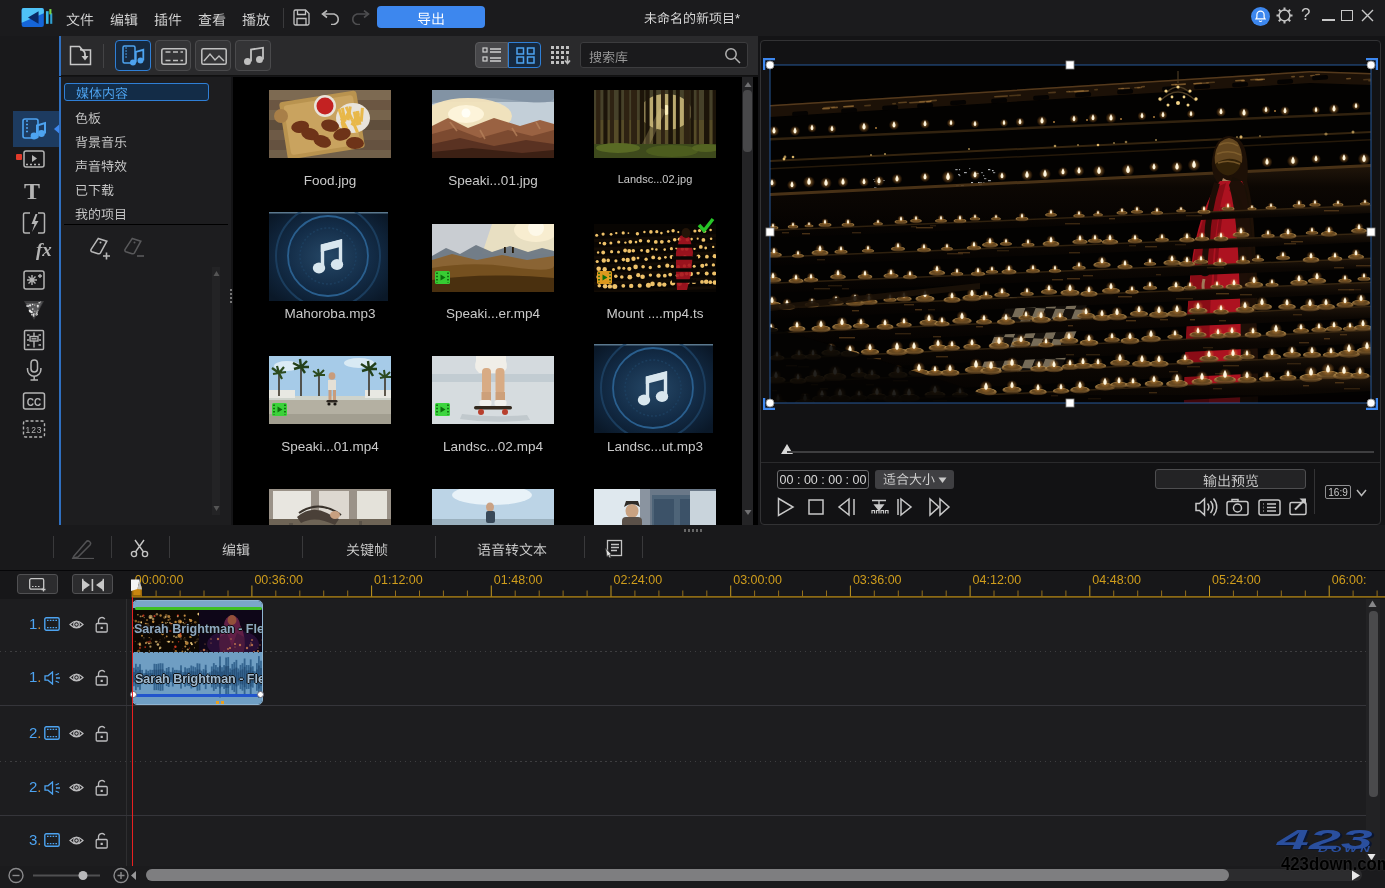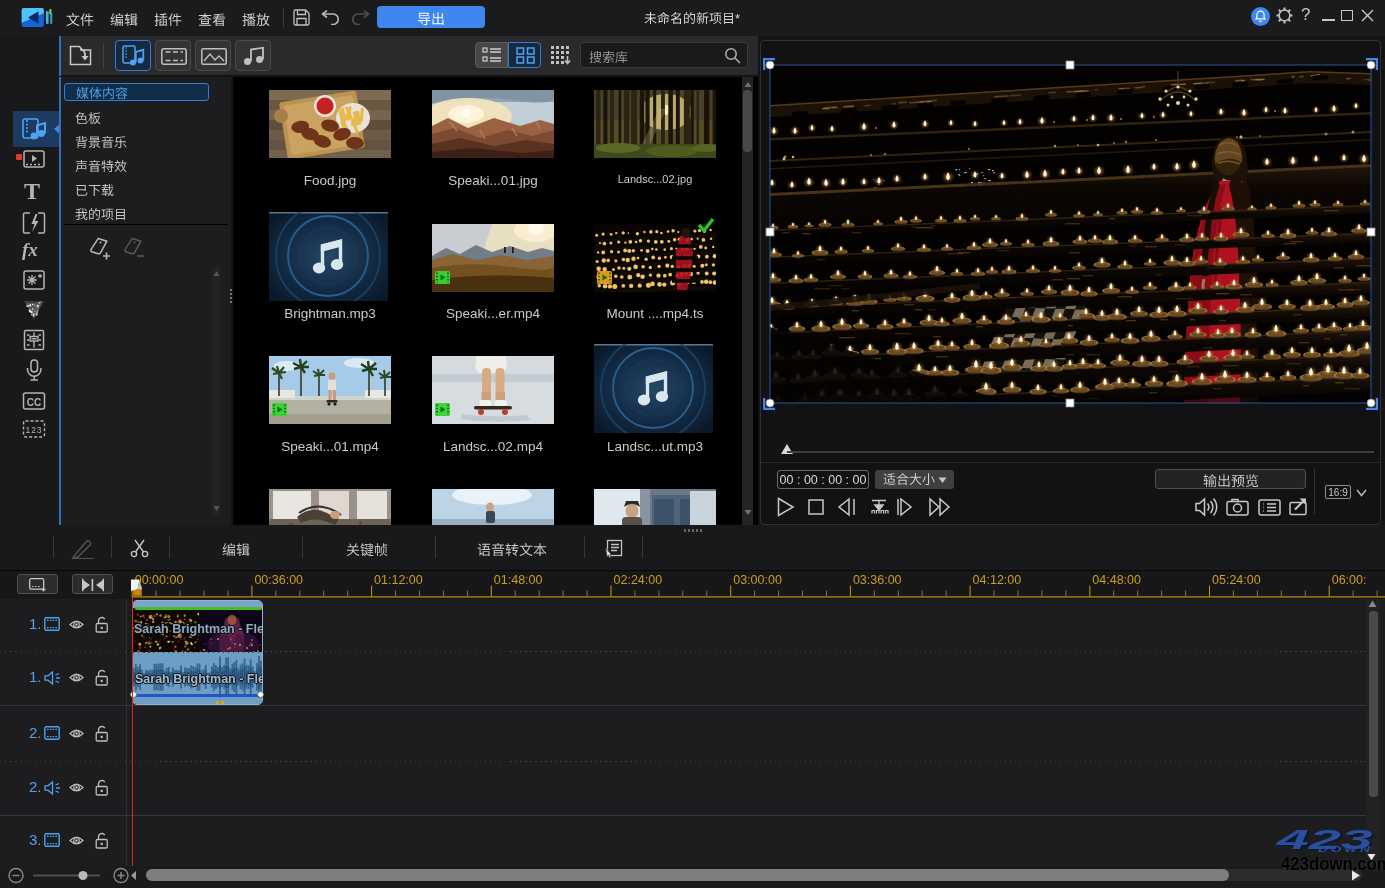--- a/index.html
+++ b/index.html
@@ -106,21 +106,21 @@
 <path d="M10 8 l5 3.5 l-5 3.5 Z" fill="#b4b4b4"></path>
 <path d="M4 17.5 h2 M8 17.5 h2 M12 17.5 h2 M16 17.5 h2" stroke="#b4b4b4" stroke-width="1.3"></path>
     </svg>
     <div class="abs" style="left:16px;top:118px;width:6px;height:6px;background:#e03a2a;border-radius:1px"></div>
     <div class="abs" style="left:24px;top:143px;font-family:'Liberation Serif',serif;font-size:24px;color:#b4b4b4;font-weight:bold;line-height:1">T</div>
     <svg class="abs" style="left:22px;top:175px" width="24" height="24" viewBox="0 0 24 24">
       <path d="M8 2 H3 a1.5 1.5 0 0 0-1.5 1.5 v17 A1.5 1.5 0 0 0 3 22 h5" fill="none" stroke="#b4b4b4" stroke-width="1.5"></path>
 <path d="M16 2 h5 a1.5 1.5 0 0 1 1.5 1.5 v17 a1.5 1.5 0 0 1-1.5 1.5 h-5" fill="none" stroke="#b4b4b4" stroke-width="1.5"></path>
 <path d="M13.5 3 L9.5 13 h3 l-2.5 8 l6.5-11 h-3.5 l2.5-7 Z" fill="#b4b4b4"></path>
     </svg>
-    <div class="abs" style="left:22px;top:204px;font-family:'Liberation Serif',serif;font-style:italic;font-weight:bold;font-size:19px;color:#b4b4b4;line-height:1">fx</div>
+    <div class="abs" style="left:36px;top:204px;font-family:'Liberation Serif',serif;font-style:italic;font-weight:bold;font-size:19px;color:#b4b4b4;line-height:1">fx</div>
     <svg class="abs" style="left:22px;top:232px" width="24" height="24" viewBox="0 0 24 24">
       <rect x="2" y="3" width="20" height="18" rx="2" fill="none" stroke="#b4b4b4" stroke-width="1.5"></rect>
 <path d="M10 7 v10 M5 12 h10 M6.5 8.5 l7 7 M13.5 8.5 l-7 7" stroke="#b4b4b4" stroke-width="1.4"></path>
 <path d="M18 6 v4 M16 8 h4" stroke="#b4b4b4" stroke-width="1.3"></path>
     </svg>
     <svg class="abs" style="left:22px;top:262px" width="24" height="24" viewBox="0 0 24 24">
       <path d="M2 3 L22 3 L12 22 Z" fill="#3c3c3e"></path>
       <path d="M4 5 L20 5 L12 19 Z" fill="#58585a"></path>
       <circle cx="12.7" cy="7.1" r="0.8" fill="#9a9a9a"></circle>
       <circle cx="8.0" cy="12.9" r="0.8" fill="#9a9a9a"></circle>
@@ -406,21 +406,21 @@
 <circle cx="59" cy="44" r="52" fill="none" stroke="#1e4466" stroke-width="2" opacity="0.8"></circle>
 <circle cx="59" cy="44" r="40" fill="none" stroke="#2a5f8e" stroke-width="1.8"></circle>
 <circle cx="59" cy="44" r="28" fill="none" stroke="#1c3e5e" stroke-width="1.5" stroke-dasharray="2 2"></circle>
 <g fill="#d8e6ee">
         <ellipse cx="50" cy="56" rx="6.2" ry="5.4"></ellipse>
         <ellipse cx="68" cy="52.5" rx="6.2" ry="5.4"></ellipse>
 <path d="M53.5 56 V34 L71.5 29.5 V52" stroke="#d8e6ee" stroke-width="3.4" fill="none"></path>
 <path d="M51.8 40 L73 34.5 L73 27 L51.8 32.5 Z"></path>
       </g>
     </svg>
-    <div class="abs" style="left:16px;top:229px;width:162px;text-align:center;font-size:13.5px;color:#cacaca">Brightman.mp3</div>
+    <div class="abs" style="left:16px;top:229px;width:162px;text-align:center;font-size:13.5px;color:#cacaca">Mahoroba.mp3</div>
     <svg class="abs" style="left:199px;top:147px" width="122" height="68" viewBox="0 0 122 68">
       <rect width="122" height="68" fill="#c9cdd2"></rect>
 <path d="M60 0 H122 V30 H50 Z" fill="#e8dfc2"></path>
 <ellipse cx="104" cy="6" rx="22" ry="12" fill="#f8edd0"></ellipse>
       <circle cx="104" cy="4" r="8" fill="#fdf8e8"></circle>
 <path d="M0 32 L14 24 L28 30 L44 21 L60 28 L78 22 L96 28 L110 24 L122 27 V38 H0 Z" fill="#6e7884" opacity="0.95"></path>
 <path d="M0 36 L20 30 L45 36 L70 31 L95 36 L122 32 V68 H0 Z" fill="#8a6434"></path>
 <path d="M0 44 Q40 37 80 43 T122 42 V68 H0 Z" fill="#75501f"></path>
 <path d="M0 56 Q50 48 122 54 V68 H0 Z" fill="#4a300f"></path>
 <rect x="72" y="23" width="1.8" height="6" fill="#241808"></rect>

